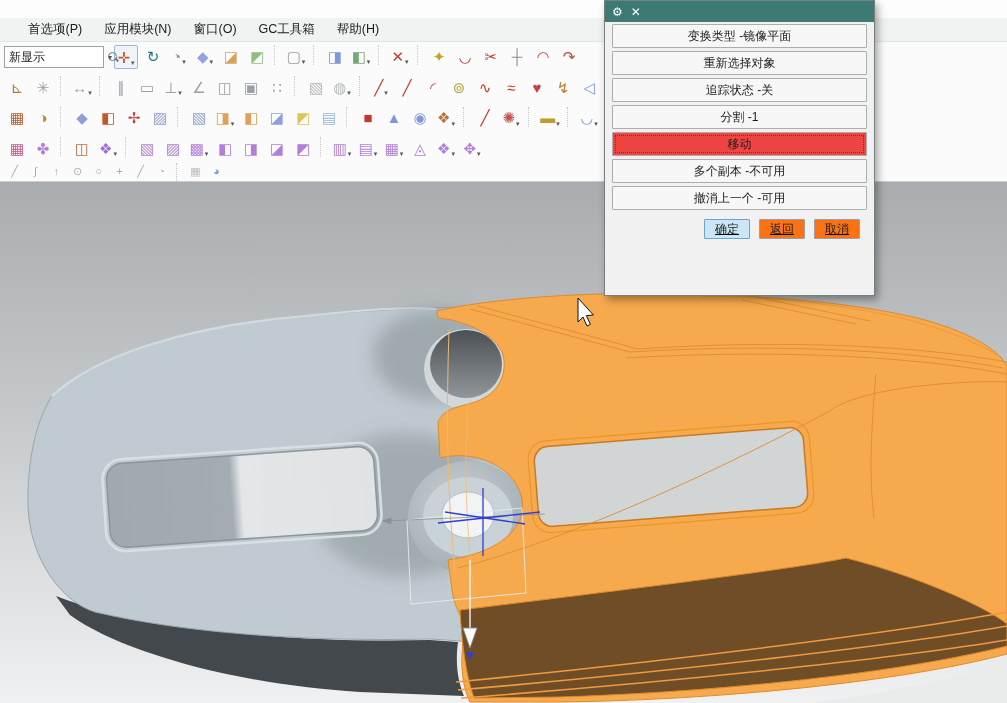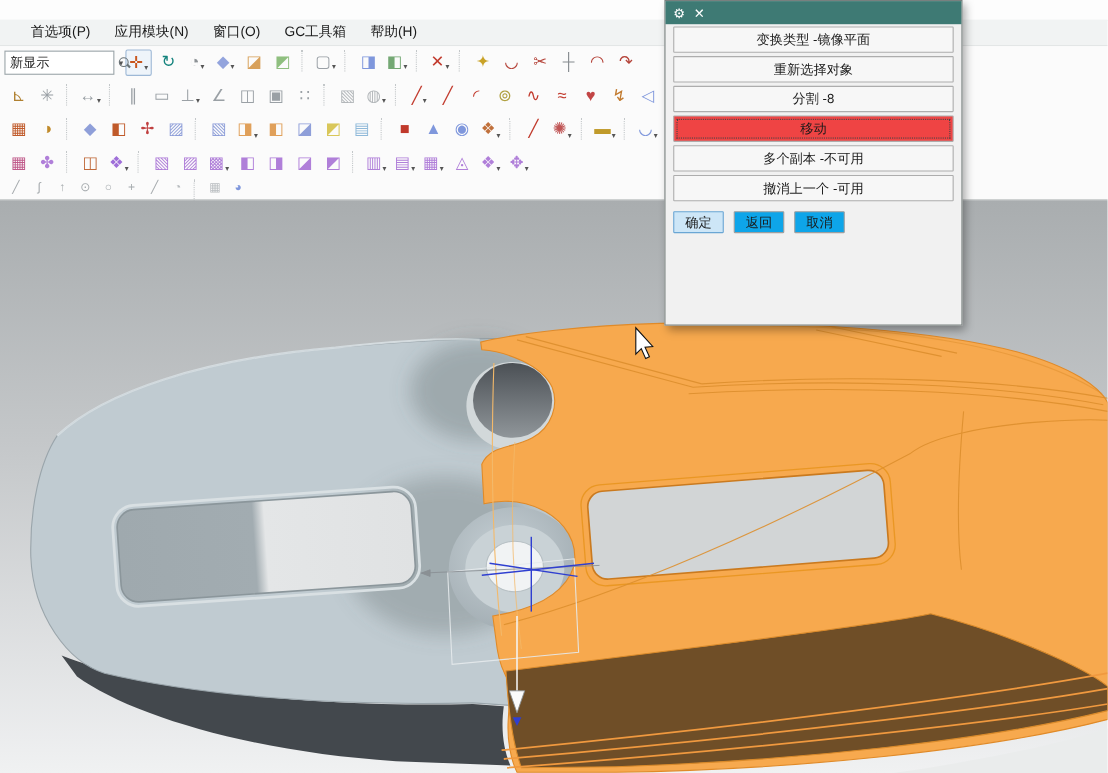--- a/index.html
+++ b/index.html
@@ -52,24 +52,24 @@
   .dlg-title{flex:1;}
   .dlg-gear{font-size:12px;}
   .dlg-close{font-size:12px;cursor:default;padding:0 2px;}
   .dlg-body{padding:2px 7px 0 7px;}
   .dlg-btn{
     display:block;width:100%;height:24px;margin-bottom:3px;background:#f7f7f7;
     border:1px solid #adadad;font-size:12px;color:#1a1a1a;font-family:inherit;
     text-align:center;box-sizing:border-box;border-radius:1px;padding:0;
   }
   .dlg-btn.focused{outline:1px dotted #444;outline-offset:-4px;background:#ef4444;}
-  .dlg-footer{display:flex;gap:9px;padding:6px 7px 0 0;}
+  .dlg-footer{display:flex;justify-content:flex-end;gap:9px;padding:6px 7px 0 0;text-decoration:underline;}
   .dlg-footer button{
     width:46px;height:20px;font-size:12px;font-family:inherit;color:#1a1a1a;
-    background:#0ea5e9;border:1px solid #9f9f9f;border-radius:1px;padding:0;
+    background:#f97316;border:1px solid #9f9f9f;border-radius:1px;padding:0;
   }
   .dlg-footer button.ok{background:#cde6f7;border-color:#6aa6d4;}
 </style>
 </head>
 <body>
 
 <div>
 
   <div class="titlebar"></div>
 
@@ -309,21 +309,22 @@
   </div>
 
   <div class="dialog">
     <div class="dlg-header" style="background: rgb(62, 122, 116);">
       <span class="dlg-gear">⚙</span>
       <span class="dlg-close">✕</span>
     </div>
     <div class="dlg-body">
       <button class="dlg-btn">变换类型 -镜像平面</button>
       <button class="dlg-btn">重新选择对象</button>
-      <button class="dlg-btn">分割 -8</button>
+      <button class="dlg-btn">追踪状态 -关</button>
+      <button class="dlg-btn">分割 -1</button>
       <button class="dlg-btn focused">移动</button>
       <button class="dlg-btn">多个副本 -不可用</button>
       <button class="dlg-btn">撤消上一个 -可用</button>
       <div class="dlg-footer">
         <button class="ok" style="background: rgb(205, 230, 247); border-color: rgb(106, 166, 212);">确定</button>
         <button>返回</button>
         <button>取消</button>
       </div>
     </div>
   </div>

